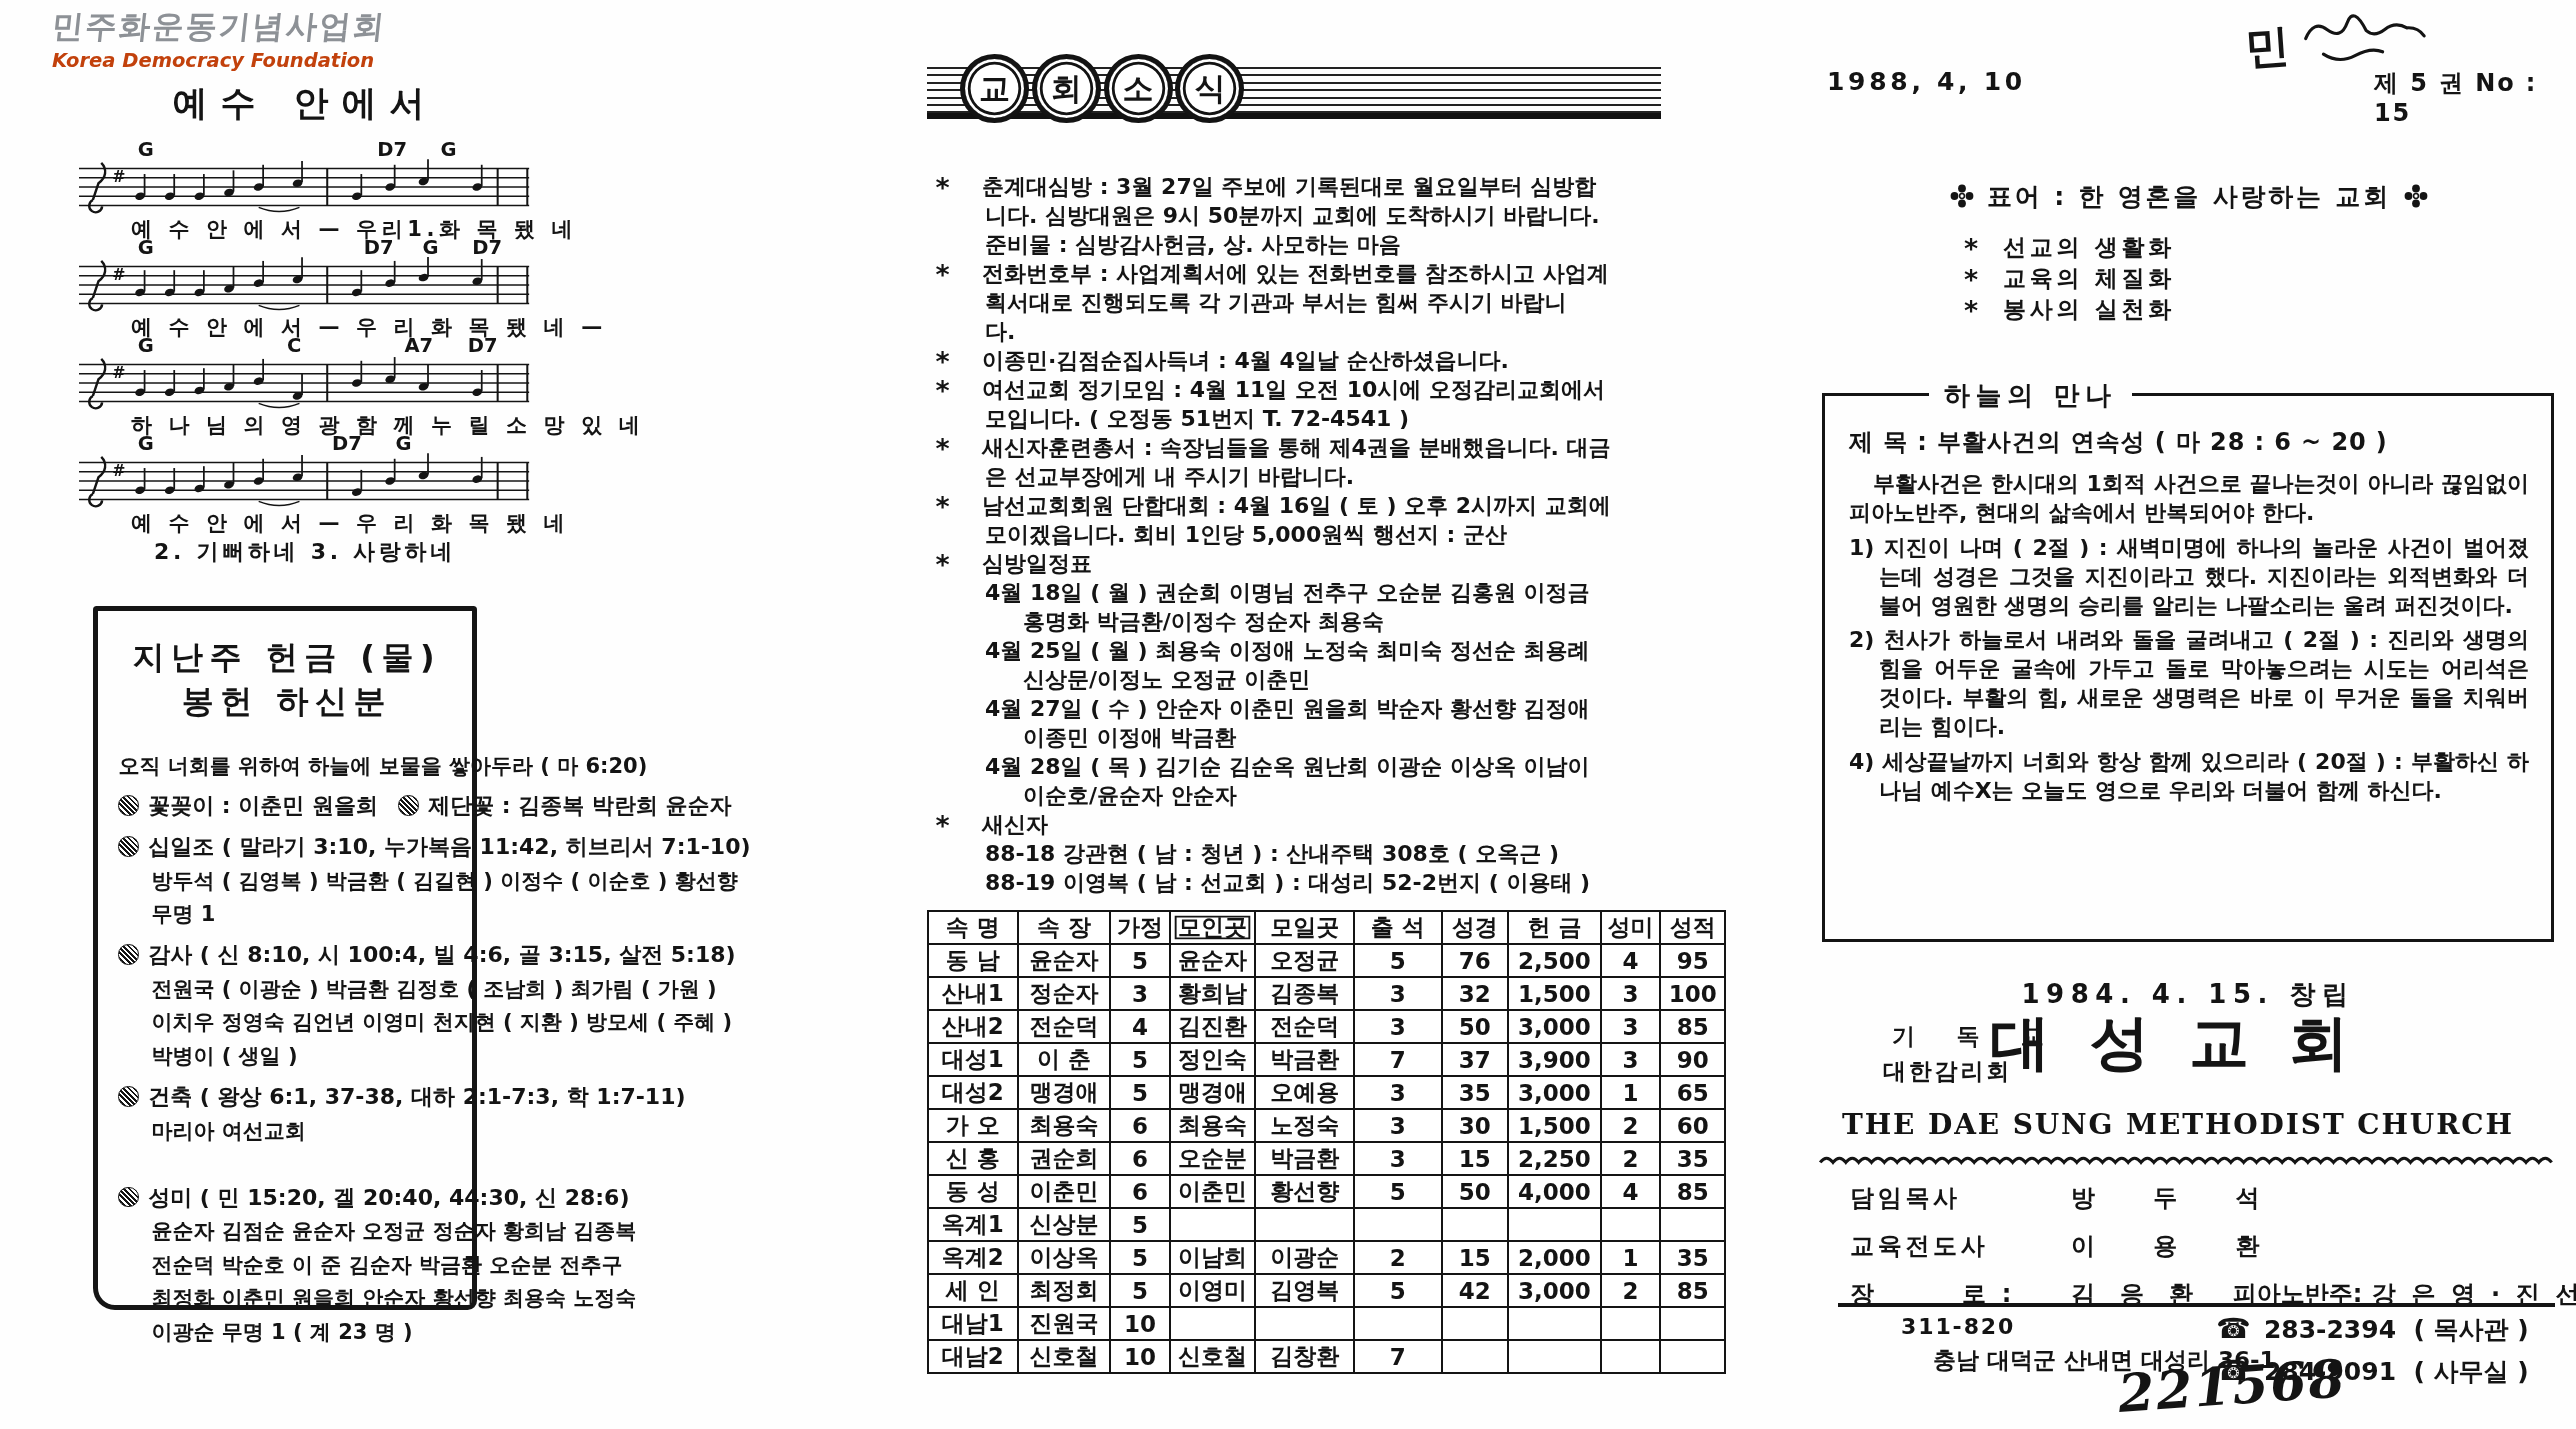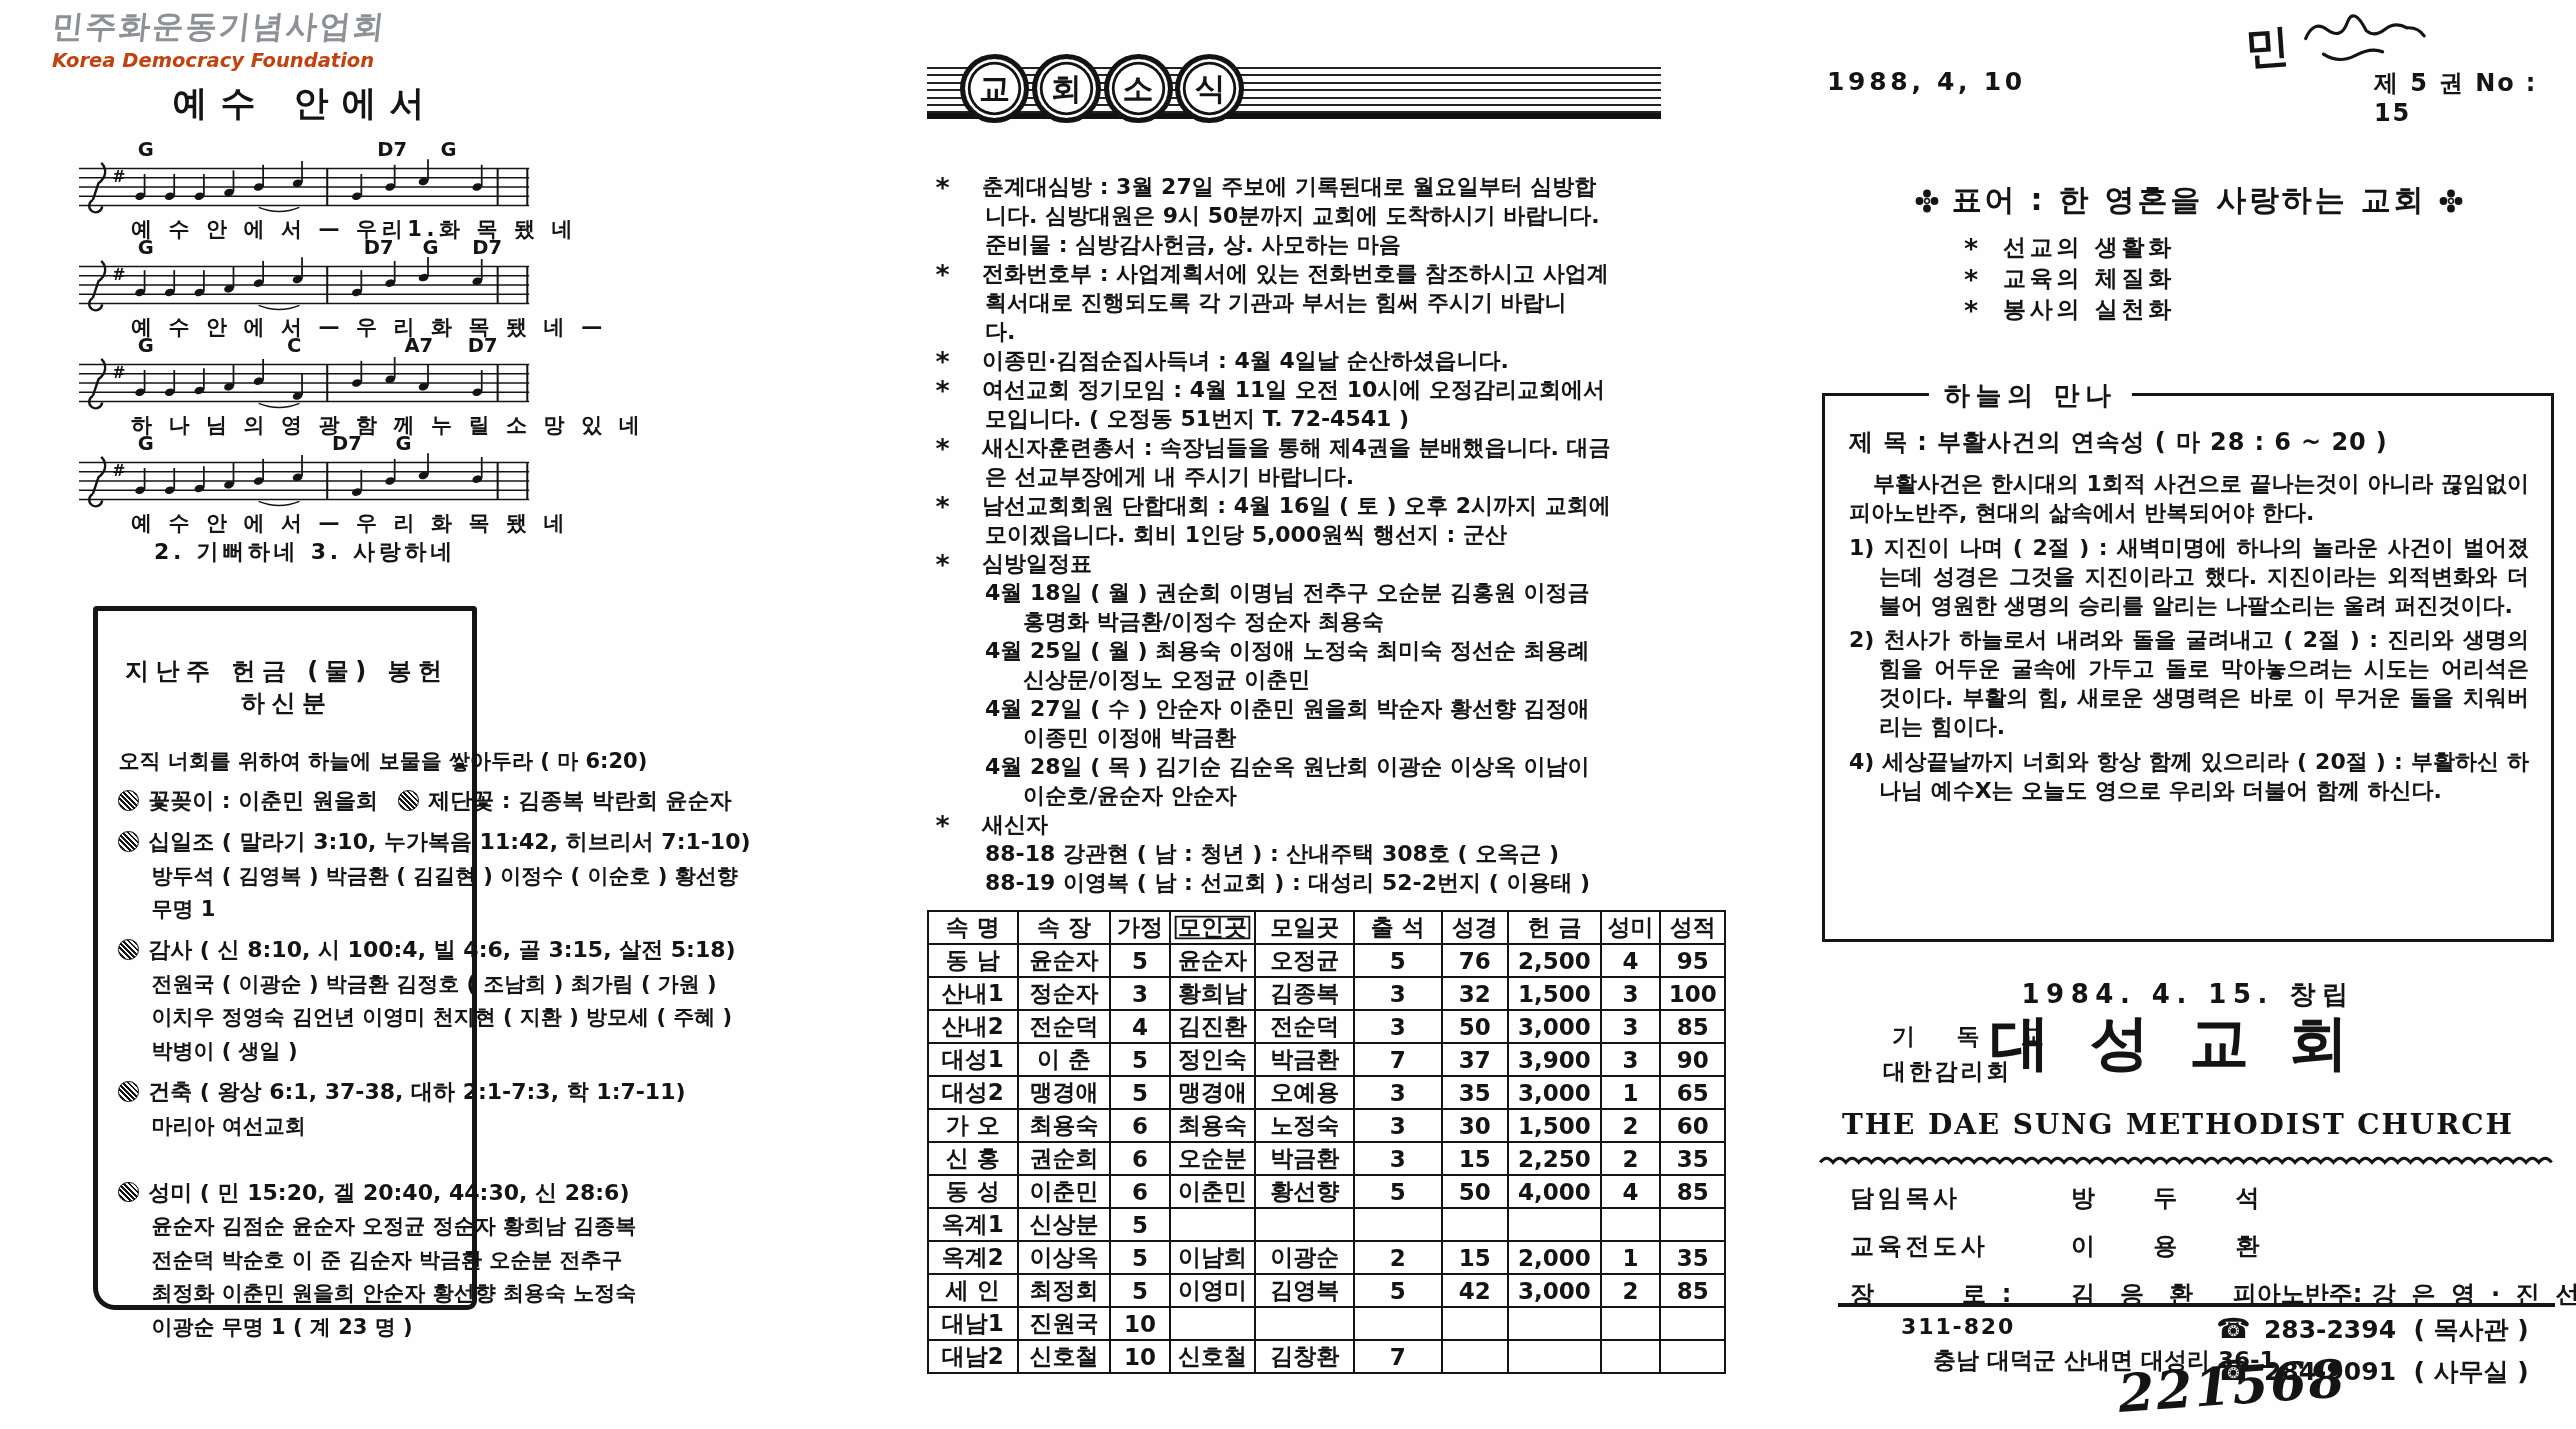--- a/index.html
+++ b/index.html
@@ -19,21 +19,21 @@
   .stave{position:relative;height:98px;}
   .chord{position:absolute;top:0;font-weight:700;font-size:19.5px;}
   .stave svg{position:absolute;left:0;top:21px;}
   .lyric{position:absolute;top:77px;left:0;right:0;padding-left:52px;font-size:21px;font-weight:700;
          letter-spacing:4.6px;white-space:nowrap;}
   .verse-note{margin-top:7.4px;text-align:center;font-size:22px;font-weight:700;letter-spacing:3.7px;}
 
   
   #offering{left:93px;top:606px;width:384px;height:704px;border:5.6px solid #151515;
             border-radius:3.7px 3.7px 9.3px 22px;box-sizing:border-box;padding:22px 16.7px 13px 20.4px;}
-  .off-title{text-align:center;font-size:24px;font-weight:700;letter-spacing:6.5px;margin-top:22px;}
+  .off-title{text-align:center;font-size:32px;font-weight:700;letter-spacing:6.5px;margin-top:3px;}
   .off-verse{margin-top:28px;font-size:21px;font-weight:700;text-align:center;white-space:nowrap;}
   .off-sec{margin-top:9.3px;}
   .off-sec.gap{margin-top:37px;}
   .off-headline{margin-top:11px;white-space:nowrap;font-size:22px;font-weight:700;}
   .off-headline .pair{margin-right:20.4px;}
   .off-line{margin-top:4.6px;padding-left:33px;font-size:21px;font-weight:700;white-space:nowrap;line-height:29px;}
   .bullet{display:inline-block;width:18.5px;height:18.5px;border-radius:50%;border:1.9px solid #141414;
           background:repeating-linear-gradient(45deg,#141414 0 1.9px,#fff 1.9px 3.7px);
           margin-right:9.3px;vertical-align:-2.8px;}
 
@@ -53,21 +53,21 @@
   
   #att{left:927px;top:910px;}
   #att table{border-collapse:collapse;}
   #att th,#att td{border:2.8px solid #141414;text-align:center;font-size:23px;font-weight:700;
                   height:31px;padding:0 2.8px;white-space:nowrap;background:#fff;}
   #att th:nth-child(4){box-shadow:inset 0 0 0 3.7px #fff,inset 0 0 0 5.6px #141414;}
 
   
   #date{left:1827px;top:67px;font-size:25px;font-weight:700;letter-spacing:3.7px;}
   #issue{left:2374px;top:67px;font-size:24px;font-weight:700;letter-spacing:1.9px;}
-  #motto{left:1822px;top:180px;width:734px;text-align:center;font-size:30px;font-weight:700;
+  #motto{left:1822px;top:180px;width:734px;text-align:center;font-size:25px;font-weight:700;
          letter-spacing:2.8px;white-space:nowrap;}
   .flower{vertical-align:-2.8px;margin:0 13px;}
   #goals{left:1964px;top:232px;font-size:23px;font-weight:700;}
   .goal-line{position:relative;line-height:31px;padding-left:39px;letter-spacing:3.7px;}
   .goal-line .star{left:0;}
 
   
   #manna{left:1822px;top:393px;width:732px;height:549px;border:3.7px solid #141414;
          box-sizing:border-box;padding:30px 22px 21px 24px;}
   #manna-title{position:absolute;top:-18.5px;left:104px;background:#fefefe;padding:0 15px;

